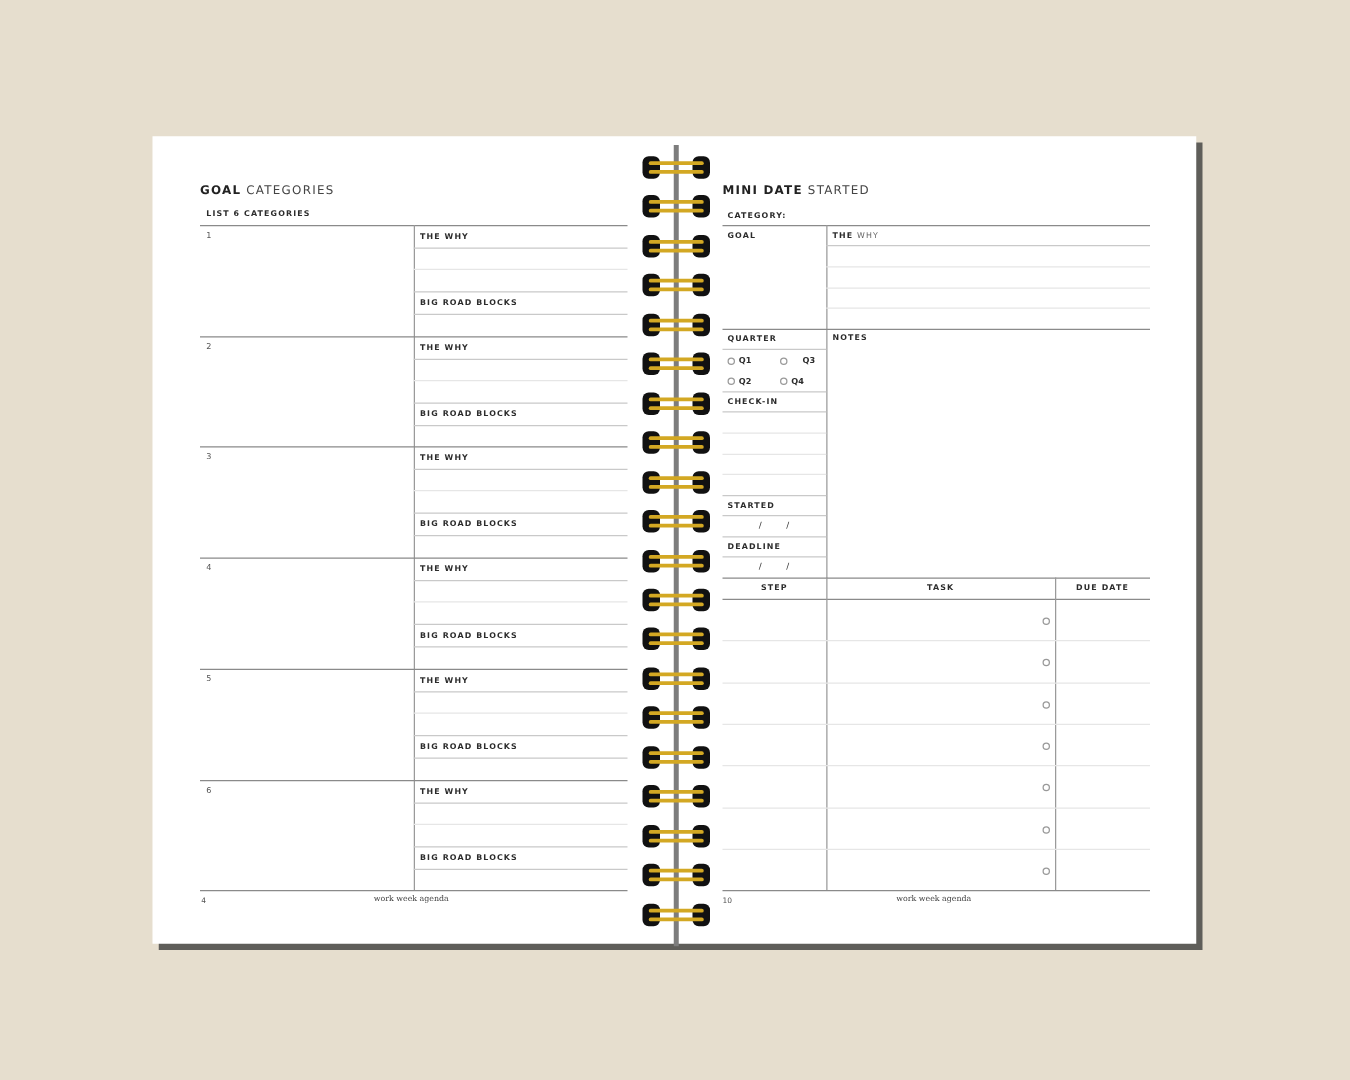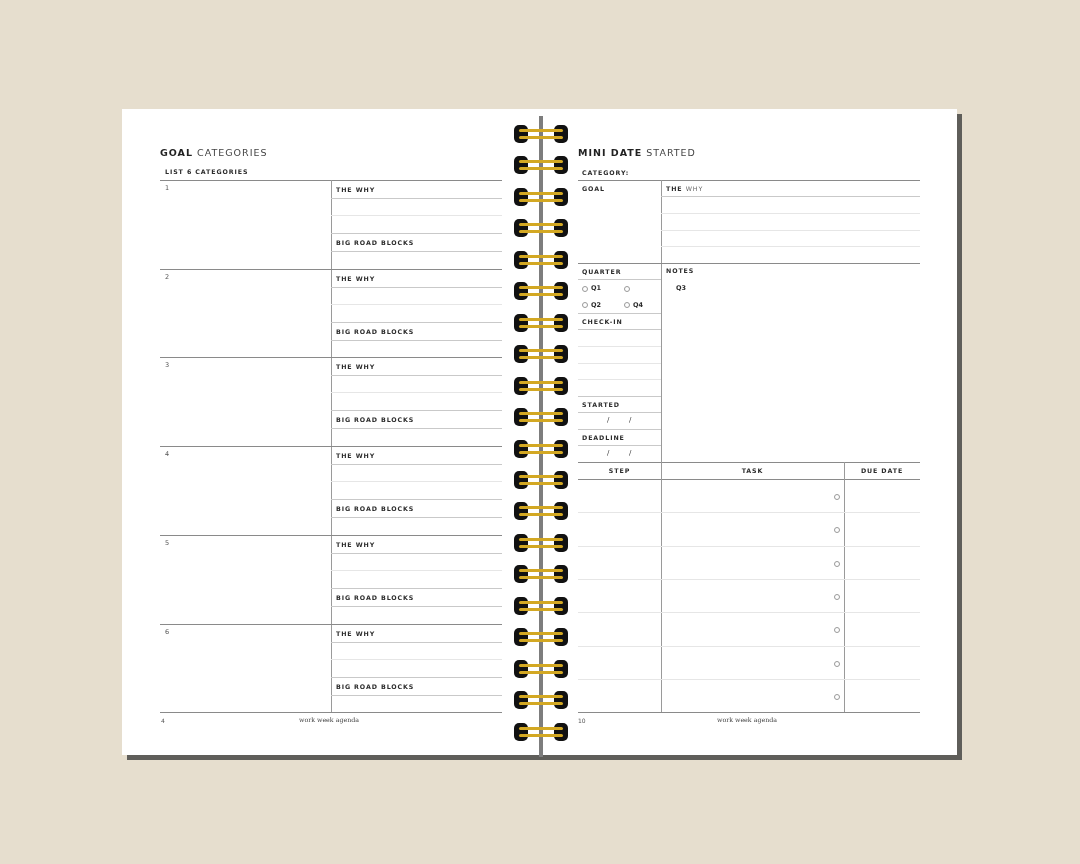--- a/index.html
+++ b/index.html
@@ -256,21 +256,21 @@
 <div class="hl light" style="left:661px;top:246px;width:259px;"></div>
 <div class="hl dark" style="left:578px;top:263px;width:342px;"></div>
 
 <div class="abs lbl" style="left:582px;top:268px;">QUARTER</div>
 <div class="abs lbl" style="left:666px;top:267px;">NOTES</div>
 <div class="hl" style="left:578px;top:279px;width:83px;"></div>
 
 <div class="circ" style="left:582px;top:286px;"></div>
 <div class="abs q" style="left:591px;top:284px;">Q1</div>
 <div class="circ" style="left:624px;top:286px;"></div>
-<div class="abs q" style="left:635px;top:284px;padding-left:41px;">Q3</div>
+<div class="abs q" style="left:601px;top:284px;padding-left:41px;">Q3</div>
 <div class="circ" style="left:582px;top:302px;"></div>
 <div class="abs q" style="left:591px;top:301px;">Q2</div>
 <div class="circ" style="left:624px;top:302px;"></div>
 <div class="abs q" style="left:633px;top:301px;">Q4</div>
 
 <div class="hl" style="left:578px;top:313px;width:83px;"></div>
 <div class="abs lbl" style="left:582px;top:318px;">CHECK-IN</div>
 <div class="hl" style="left:578px;top:329px;width:83px;"></div>
 <div class="hl light" style="left:578px;top:346px;width:83px;"></div>
 <div class="hl light" style="left:578px;top:363px;width:83px;"></div>

